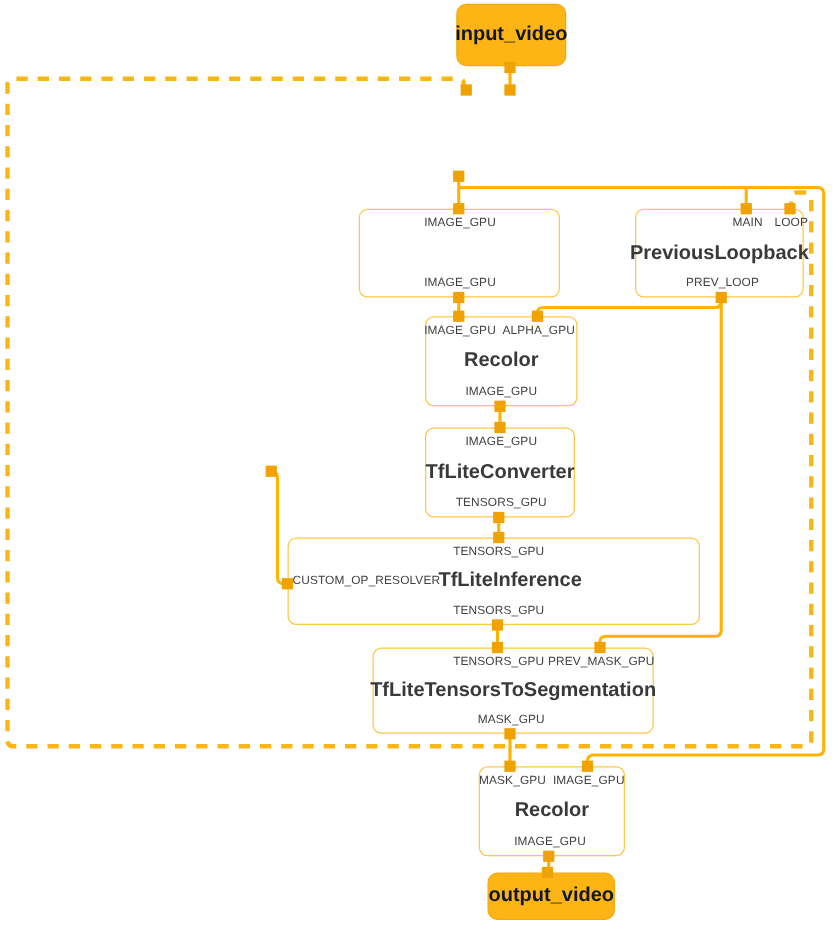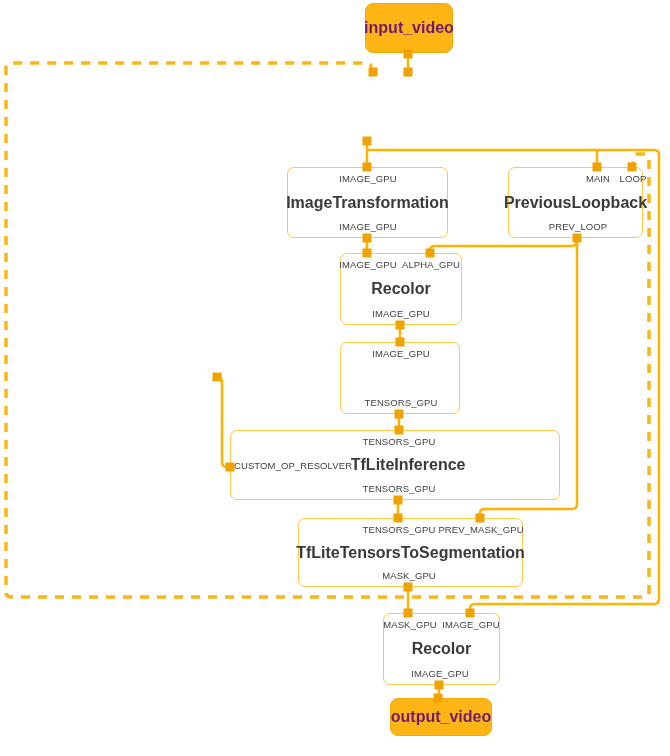--- a/index.html
+++ b/index.html
@@ -9,21 +9,21 @@
   }
   .node {
     position:absolute; background:#ffffff; border:1.5px solid #FFC845;
     border-radius:7px; box-sizing:border-box; z-index:2;
   }
   .stream {
     position:absolute; background:#FDB515; border:1px solid #F4A90C;
     border-radius:8px; box-sizing:border-box; z-index:2;
     display:flex; align-items:center; justify-content:center;
   }
-  .stream .slabel { font-weight:bold; font-size:16px; color:#701a75; }
+  .stream .slabel { font-weight:bold; font-size:16px; color:#0f172a; }
   .title {
     position:absolute; left:50%; top:50%; transform:translate(-50%,-50%);
     font-weight:bold; font-size:16px; color:#37393a; white-space:nowrap;
   }
   .plabel {
     position:absolute; font-size:9.5px; letter-spacing:0.1px; color:#3e4043;
     transform:translateX(-50%); white-space:nowrap;
   }
   .plabel.top { top:5px; }
   .plabel.bot { bottom:5px; }
@@ -86,40 +86,40 @@
     </g>
   </svg>
 
   <div class="stream" style="left:365px; top:3px; width:88px; height:50px;">
     <span class="slabel">input_video</span>
   </div>
 
 
   <div class="node" style="left:287px; top:167px; width:161px; height:71px;">
     <span class="plabel top" style="left:80px;">IMAGE_GPU</span>
-    <span class="title">ImageTransformation</span>
     <span class="plabel bot" style="left:80px;">IMAGE_GPU</span>
   </div>
 
   <div class="node" style="left:508px; top:167px; width:135px; height:71px;">
     <span class="plabel top" style="left:89px;">MAIN</span>
     <span class="plabel top" style="left:124px;">LOOP</span>
     <span class="title">PreviousLoopback</span>
     <span class="plabel bot" style="left:69px;">PREV_LOOP</span>
   </div>
 
   <div class="node" style="left:340px; top:253px; width:122px; height:72px;">
     <span class="plabel top" style="left:27px;">IMAGE_GPU</span>
     <span class="plabel top" style="left:90px;">ALPHA_GPU</span>
     <span class="title">Recolor</span>
     <span class="plabel bot" style="left:60px;">IMAGE_GPU</span>
   </div>
 
   <div class="node" style="left:340px; top:342px; width:120px; height:72px;">
     <span class="plabel top" style="left:60px;">IMAGE_GPU</span>
+    <span class="title">TfLiteConverter</span>
     <span class="plabel bot" style="left:60px;">TENSORS_GPU</span>
   </div>
 
 
   <div class="node" style="left:230px; top:430px; width:330px; height:70px;">
     <span class="plabel top" style="left:168px;">TENSORS_GPU</span>
     <span class="plabel side">CUSTOM_OP_RESOLVER</span>
     <span class="title" style="left:54%;">TfLiteInference</span>
     <span class="plabel bot" style="left:168px;">TENSORS_GPU</span>
   </div>

